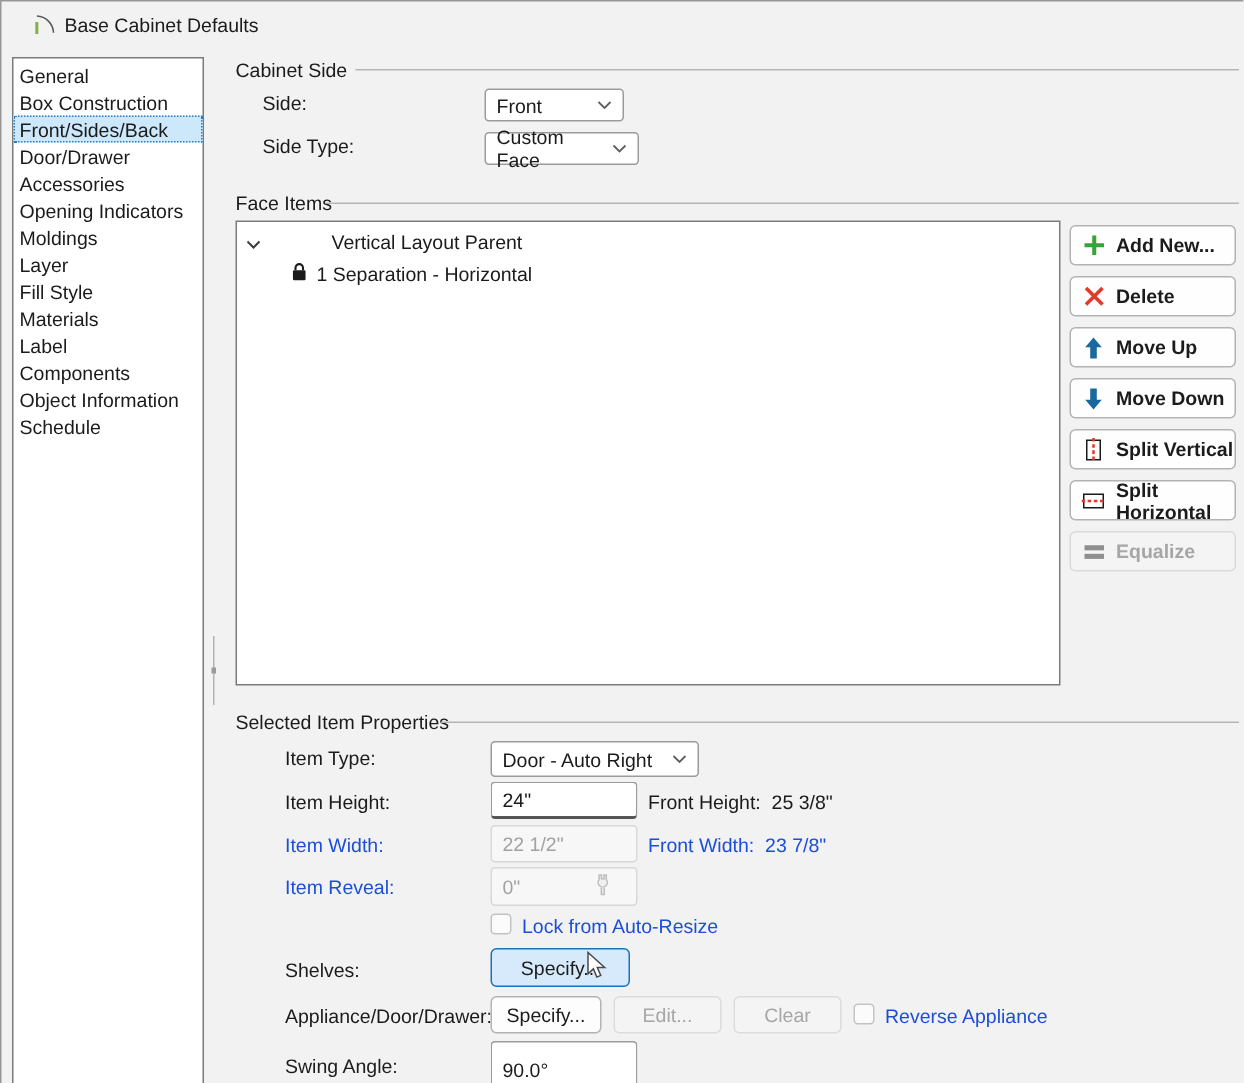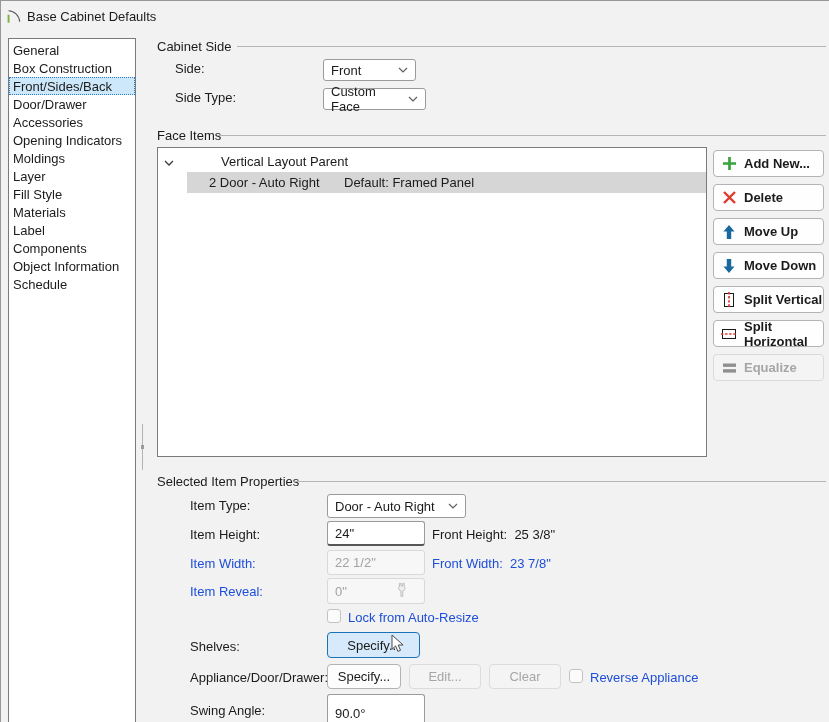--- a/index.html
+++ b/index.html
@@ -5,21 +5,21 @@
   * { box-sizing: border-box; }
   html,body { margin:0; padding:0; }
   body {
     width:829px; height:722px; overflow:hidden; position:relative;
     background:#f2f2f2; color:#1b1b1b;
     font-family:"Liberation Sans", sans-serif; font-size:13px;
   }
   .frame { position:absolute; inset:0; border-top:1px solid #979797; border-left:1px solid #979797; pointer-events:none; }
 
   
-  .titlebar { position:absolute; left:1px; top:1px; right:0; height:30px; display:flex; align-items:center; padding-left:4px; }
+  .titlebar { position:absolute; left:1px; top:1px; right:0; height:30px; display:flex; align-items:center; padding-left:20px; }
   .titlebar .title { margin-left:6px; }
 
   
   .sidebar { position:absolute; left:8px; top:38px; width:128px; height:686px; background:#fff; border:1px solid #7a7a7a; padding-top:2px; }
   .side-item { height:18px; line-height:17px; padding-left:3px; border:1px solid transparent; white-space:nowrap; cursor:default; }
   .side-item.selected { background:#cde8fb; border:1px dotted #2a7cc7; }
 
   
   .splitter { position:absolute; left:141px; top:424px; width:3px; height:46px; }
   .splitter .bar { position:absolute; left:1px; top:0; width:1px; height:46px; background:#b3b3b3; }
@@ -135,23 +135,28 @@
 
 <div class="facelist">
   <div class="tree-row root">
     <span>
       <svg width="10" height="6" viewBox="0 0 10 6">
           <path d="M1 1l4 4 4-4" stroke="#3c3c3c" stroke-width="1.3" fill="none"></path>
         </svg>
     </span>
     <span class="lbl">Vertical Layout Parent</span>
   </div>
-  <div class="tree-row sel">
-    <span class="lbl">2 Door - Auto Right</span>
-    <span>Default: Framed Panel</span>
+  <div class="tree-row child">
+    <span>
+      <svg width="11" height="13" viewBox="0 0 11 13">
+          <path d="M3 5.2V3.6a2.5 2.5 0 0 1 5 0v1.6" stroke="#1a1a1a" stroke-width="1.4" fill="none"></path>
+          <rect x="1.3" y="5.2" width="8.4" height="6.6" rx="0.8" fill="#1a1a1a"></rect>
+        </svg>
+    </span>
+    <span class="lbl">1 Separation - Horizontal</span>
   </div>
 </div>
 
 <div class="fi-btn" style="top:150px;">
   <span class="icon16">
     <svg width="15" height="15" viewBox="0 0 15 15">
         <path d="M7.5 1v13M1 7.5h13" stroke="#3aa23a" stroke-width="2.7"></path>
       </svg>
   </span>
   <span>Add New...</span>

